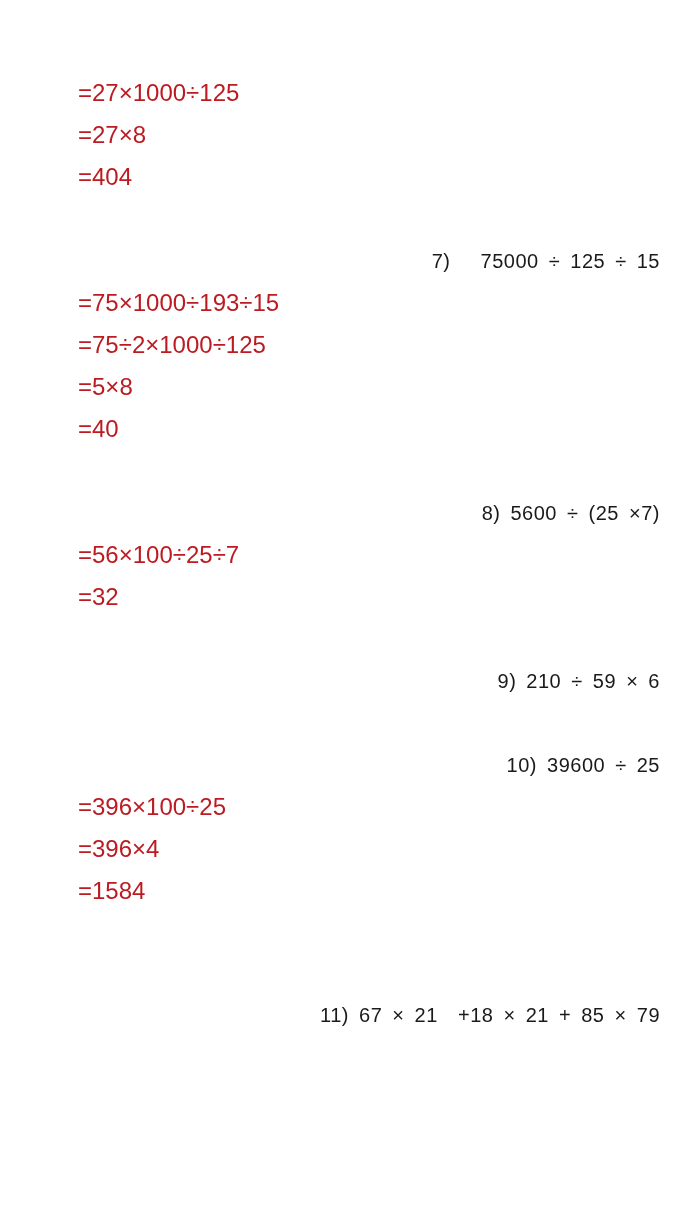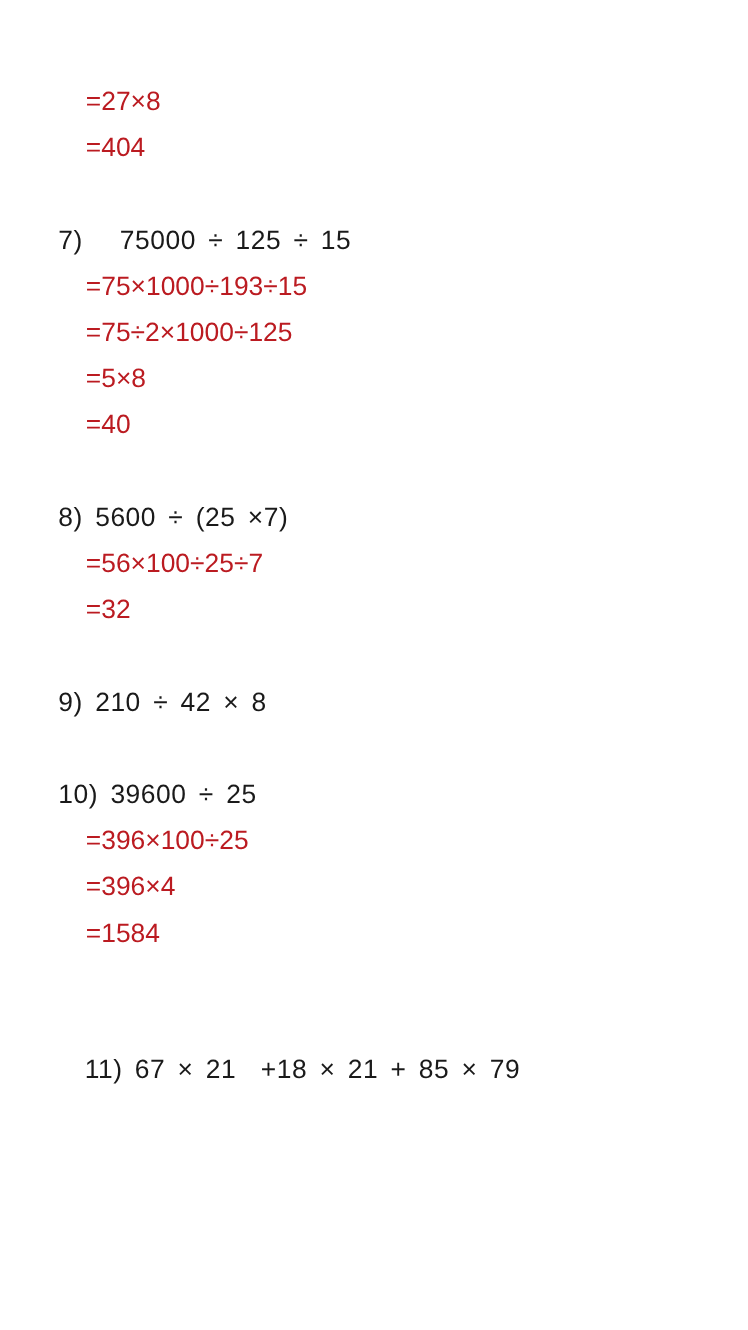--- a/index.html
+++ b/index.html
@@ -24,58 +24,60 @@
     margin: 0;
   }
   .problem-block + .problem-block {
     margin-top: 42px;
   }
   .problem-block:last-child {
     margin-top: 82px;
     margin-left: 24px;
   }
   .problem-line {
-    font-size: 24px;
+    font-size: 20px;
     line-height: 42px;
     color: var(--ink, #1a1a1a);
     white-space: pre;
     word-spacing: 4px;
     letter-spacing: 0.5px;
+    text-align: right;
   }
   .step-line {
     font-size: 24px;
     line-height: 42px;
     color: var(--accent-red, #bb1b21);
     white-space: pre;
     margin-left: 25px;
     letter-spacing: 0px;
   }
 </style>
 </head>
 <body>
 
 <div class="page" id="worksheet-page">
     <section class="problem-block">
+      <div class="step-line">=27×1000÷125</div>
       <div class="step-line">=27×8</div>
       <div class="step-line">=404</div>
     </section>
     <section class="problem-block">
       <div class="problem-line">7)   75000 ÷ 125 ÷ 15</div>
       <div class="step-line">=75×1000÷193÷15</div>
       <div class="step-line">=75÷2×1000÷125</div>
       <div class="step-line">=5×8</div>
       <div class="step-line">=40</div>
     </section>
     <section class="problem-block">
       <div class="problem-line">8) 5600 ÷ (25 ×7)</div>
       <div class="step-line">=56×100÷25÷7</div>
       <div class="step-line">=32</div>
     </section>
     <section class="problem-block">
-      <div class="problem-line">9) 210 ÷ 42 × 8</div>
+      <div class="problem-line">9) 210 ÷ 59 × 6</div>
     </section>
     <section class="problem-block">
       <div class="problem-line">10) 39600 ÷ 25</div>
       <div class="step-line">=396×100÷25</div>
       <div class="step-line">=396×4</div>
       <div class="step-line">=1584</div>
     </section>
     <section class="problem-block">
       <div class="problem-line">11) 67 × 21  +18 × 21 + 85 × 79</div>
     </section>

